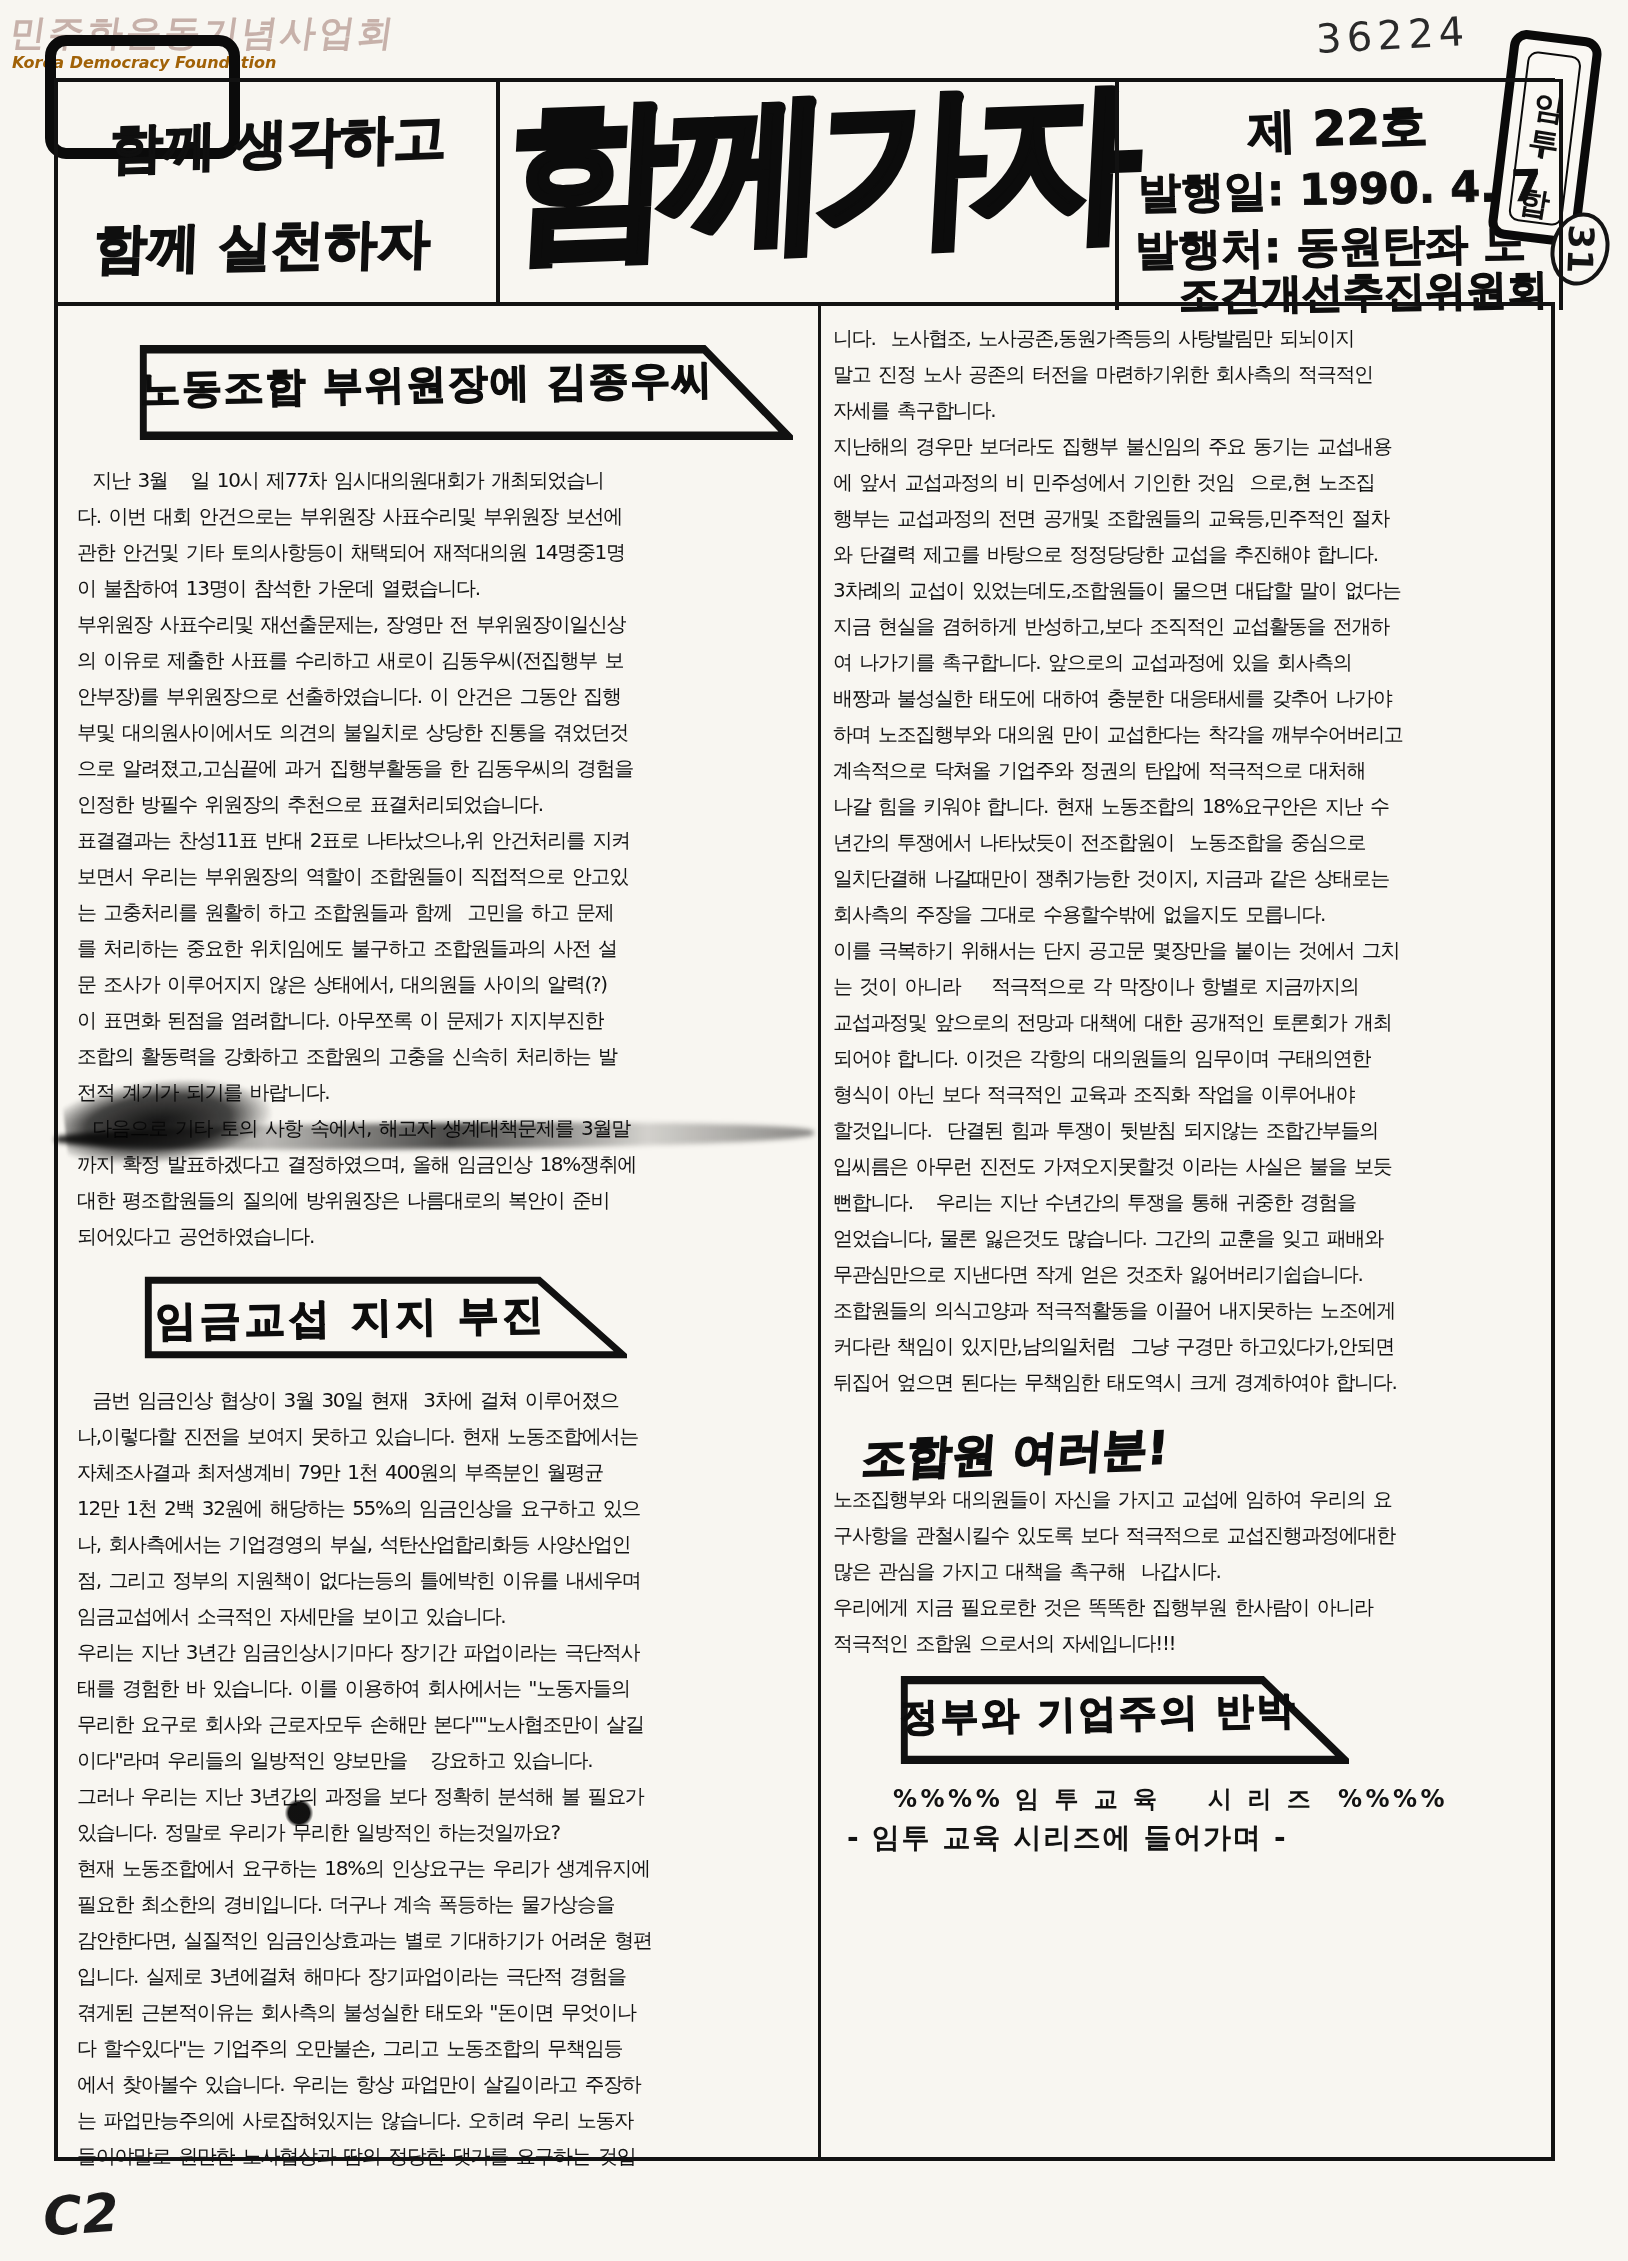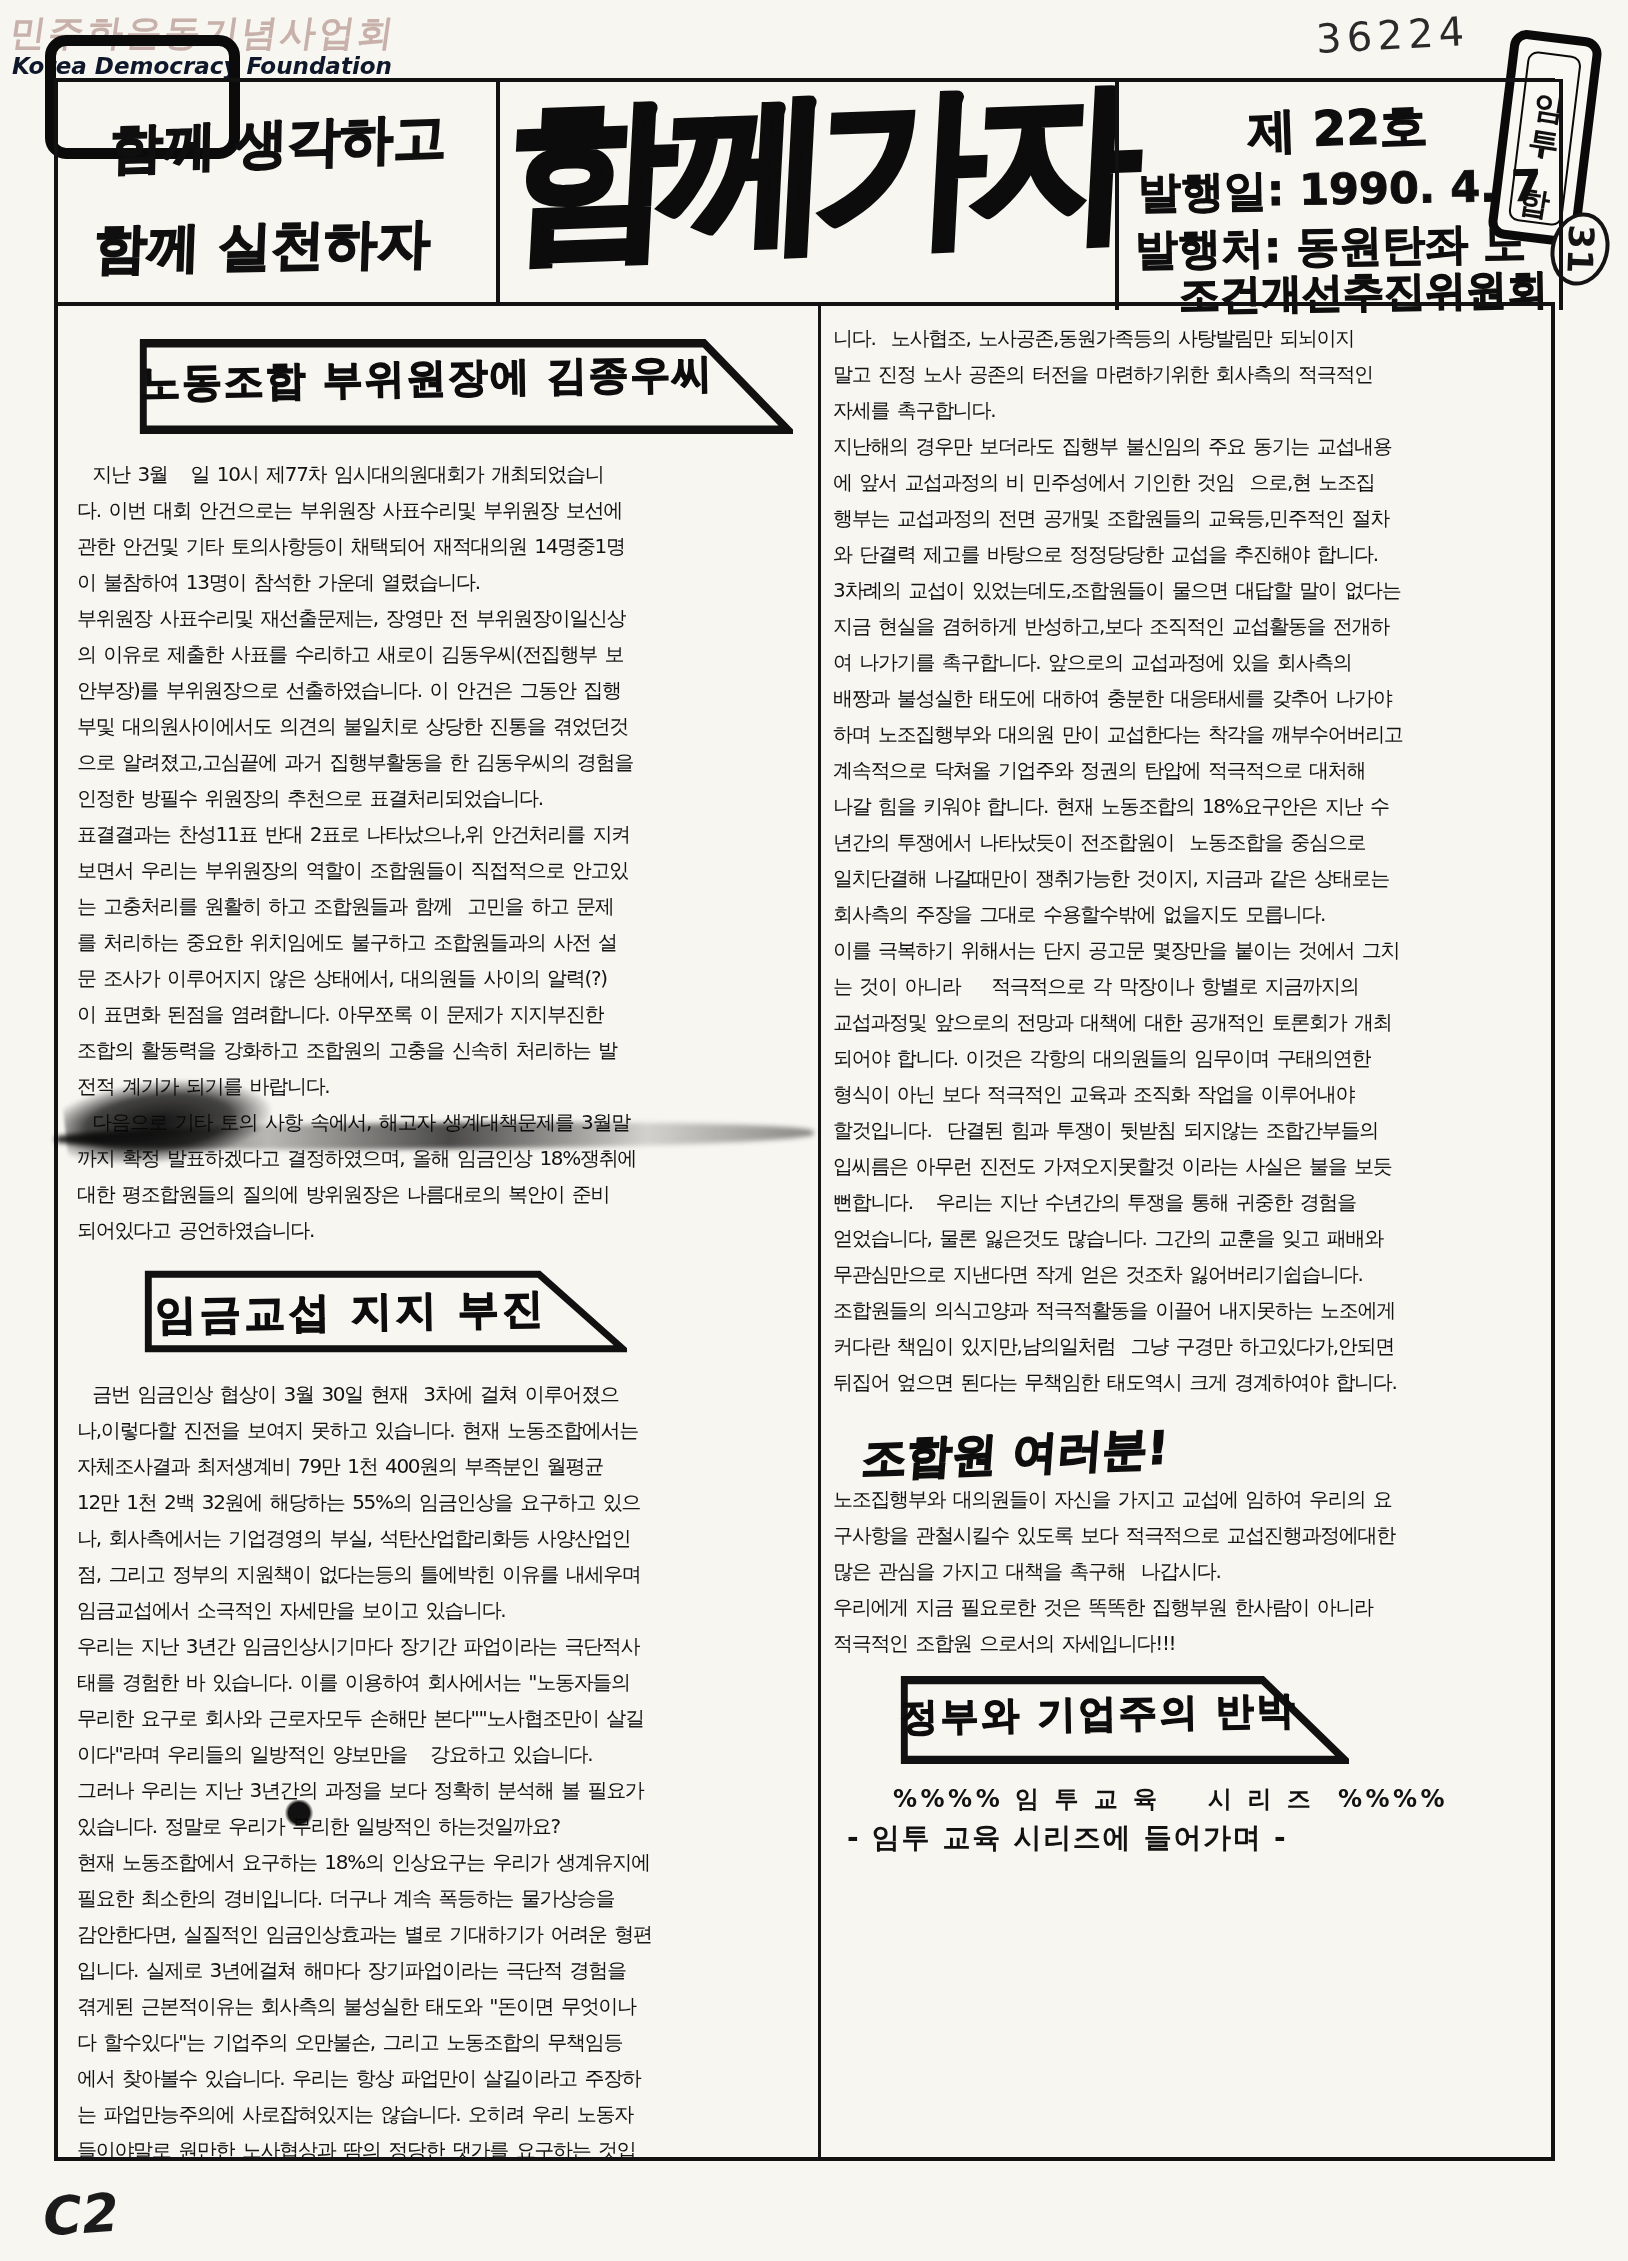--- a/index.html
+++ b/index.html
@@ -7,22 +7,22 @@
     position:relative; width:1629px; height:2261px;
     background:#f8f6f1; overflow:hidden;
     font-family:"DejaVu Sans", sans-serif; color:#161616;
   }
   
   .watermark1{
     position:absolute; left:10.4px; top:8.6px; font-size:36px; font-weight:800;
     color:rgba(186,160,152,.8); letter-spacing:2.6px; transform:skewX(-8deg);
   }
   .watermark2{
-    position:absolute; left:12px; top:53px; font-size:23px; font-weight:700;
-    font-style:italic; color:#0f172a; letter-spacing:0px;
+    position:absolute; left:12px; top:53px; font-size:16px; font-weight:700;
+    font-style:italic; color:#a16207; letter-spacing:0px;
   }
   .corner-box{
     position:absolute; left:45px; top:35px; width:173px; height:102px;
     border:11.2px solid #0b0b0b; border-radius:21px;
   }
   .page-number{
     position:absolute; left:1316px; top:12px; font-size:40px; font-weight:500;
     color:#2a2a2a; transform:rotate(-3deg); letter-spacing:5.2px;
   }
   .footer-mark{
@@ -97,21 +97,21 @@
   }
   
   .banner{position:relative;}
   .banner svg{position:absolute; left:0; top:0; width:100%; height:100%;}
   .banner svg polygon{fill:none; stroke:#111; stroke-width:8;}
   .banner-text{
     position:relative; display:block; text-align:center; font-weight:800;
     color:#0d0d0d; -webkit-text-stroke:1.3px #0d0d0d; transform:rotate(-1deg);
     white-space:nowrap;
   }
-  .banner1{width:654px; height:97px; margin:20px 0 21px 62px;}
+  .banner1{width:654px; height:97px; margin:26px 0 21px 62px;}
   .banner1 .banner-text{font-size:40px; line-height:79px; padding-right:78px; letter-spacing:1.7px;}
   .banner2{width:483px; height:83px; margin:22.4px 0 22.4px 67px;}
   .banner2 .banner-text{font-size:41px; line-height:83px; padding-right:69px; letter-spacing:3.5px;}
   .banner3{width:449px; height:90px; margin:14px 0 15.5px 67px;}
   .banner3 .banner-text{font-size:38px; line-height:76px; padding-right:69px; letter-spacing:2.6px;}
   .callout{
     margin:17px 0 8.6px 29px; height:55px; font-size:45px; font-weight:800;
     color:#0e0e0e; -webkit-text-stroke:1.7px #0e0e0e;
     transform:rotate(-2deg) skewX(-6deg); white-space:nowrap;
   }

